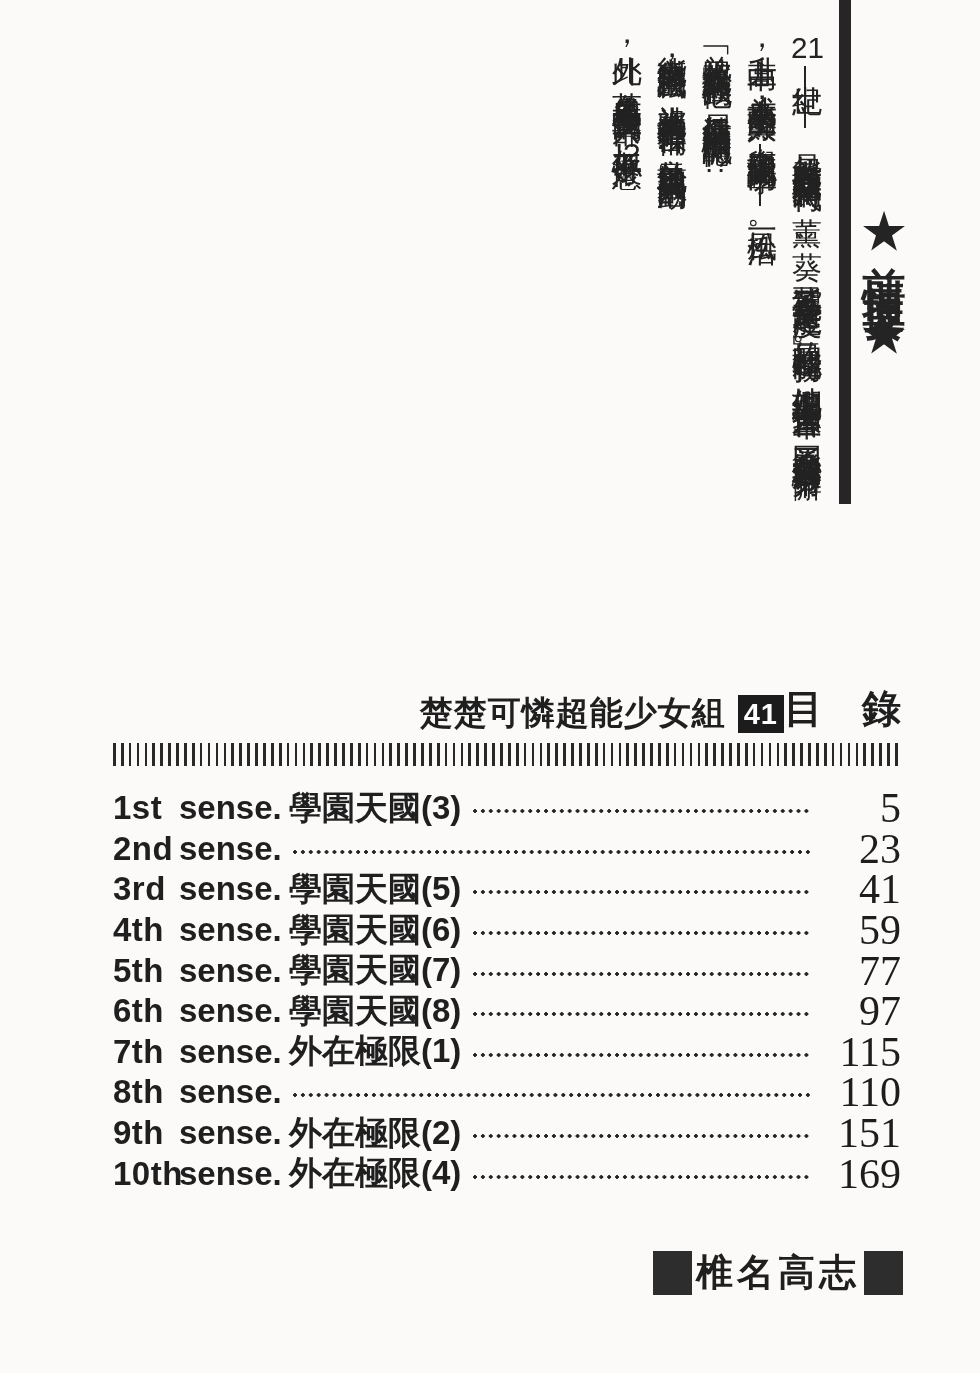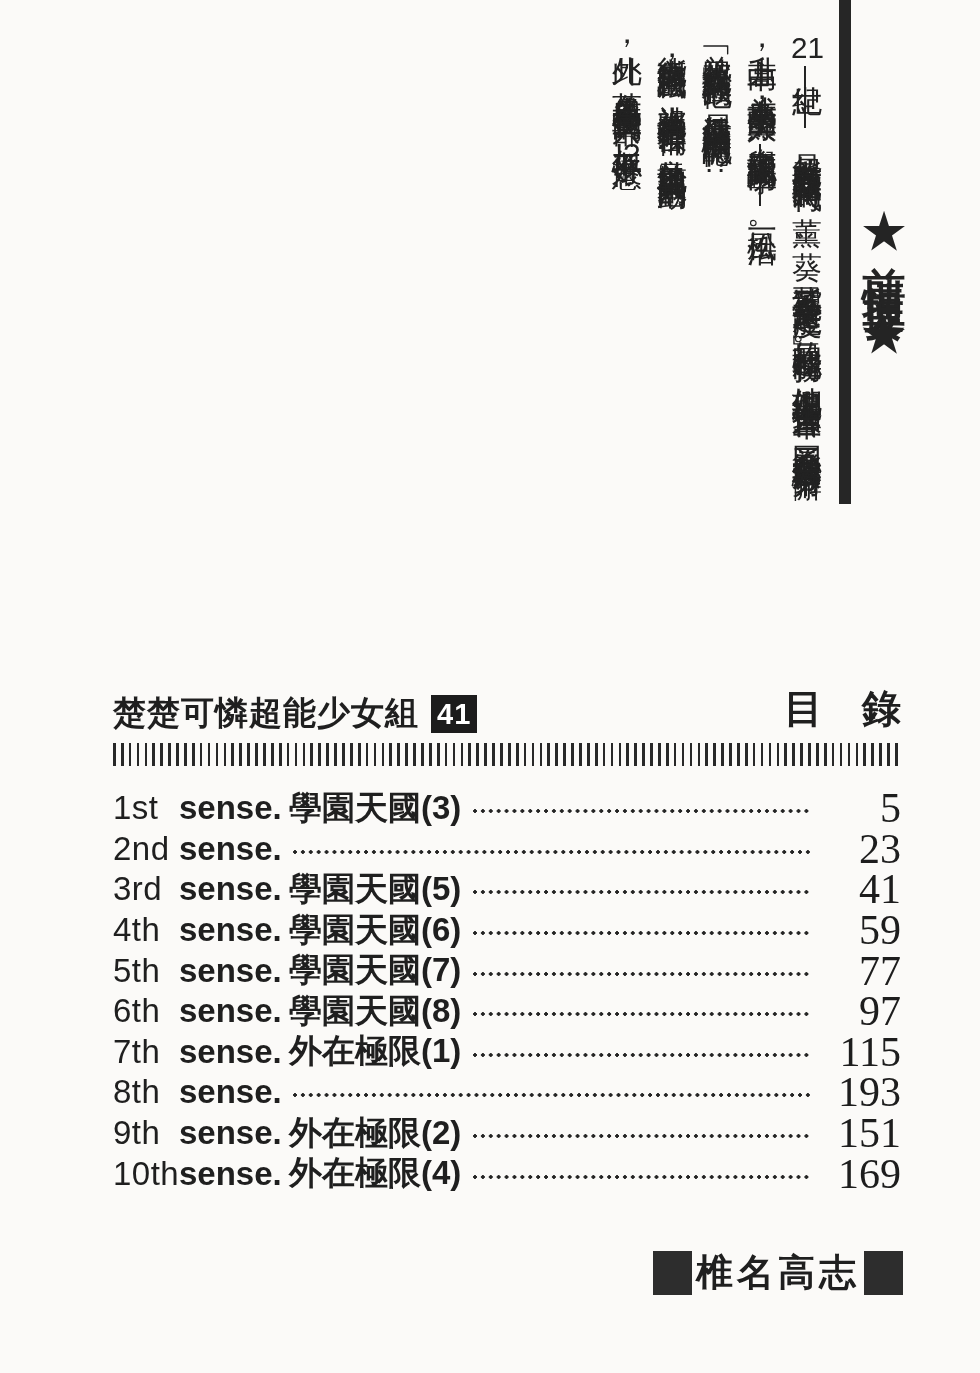--- a/index.html
+++ b/index.html
@@ -55,21 +55,21 @@
 
   
   .toc{
     position:absolute;
     left:113px; top:692px;
     width:788px;
   }
   .toc-header{
     display:flex;
     align-items:flex-end;
-    justify-content:space-between;
+    justify-content:flex-end;
     height:44px;
   }
   .toc-title{
     display:flex;
     align-items:center;
     gap:12px;
     font-size:33px;
     font-weight:700;
     letter-spacing:1px;
   }
@@ -95,21 +95,21 @@
   .toc-list{ margin-top:22px; }
   .toc-row{
     display:flex;
     align-items:center;
     height:40.6px;
     font-size:33px;
     white-space:nowrap;
   }
   .ord{
     width:66px;
-    font-weight:400;
+    font-weight:700;
     letter-spacing:0.5px;
     flex:none;
   }
   .sense{
     width:110px;
     font-weight:600;
     flex:none;
   }
   .ttl{
     width:180px;
@@ -219,21 +219,21 @@
           <span class="ord">7th</span>
           <span class="sense">sense.</span>
           <span class="ttl">外在極限(1)</span>
           <span class="leader"></span>
           <span class="pg">115</span>
         </div>
         <div class="toc-row">
           <span class="ord">8th</span>
           <span class="sense">sense.</span>
           <span class="leader"></span>
-          <span class="pg">193</span>
+          <span class="pg">110</span>
         </div>
         <div class="toc-row">
           <span class="ord">9th</span>
           <span class="sense">sense.</span>
           <span class="ttl">外在極限(2)</span>
           <span class="leader"></span>
           <span class="pg">151</span>
         </div>
         <div class="toc-row">
           <span class="ord">10th</span>

